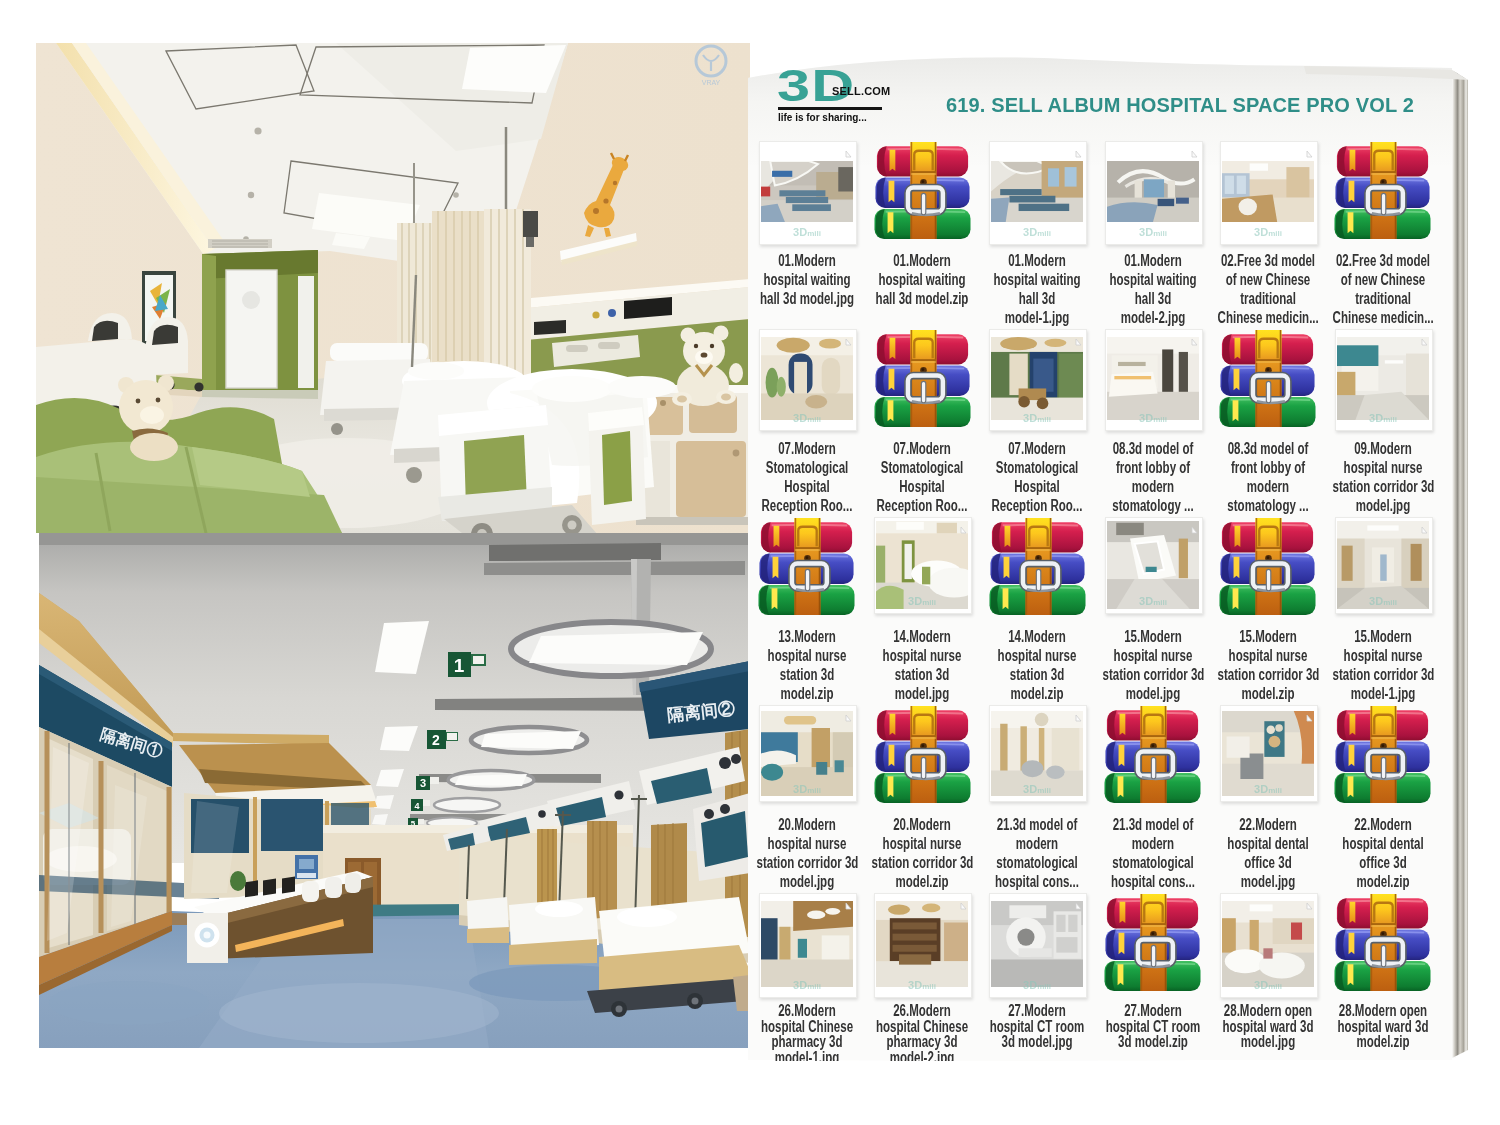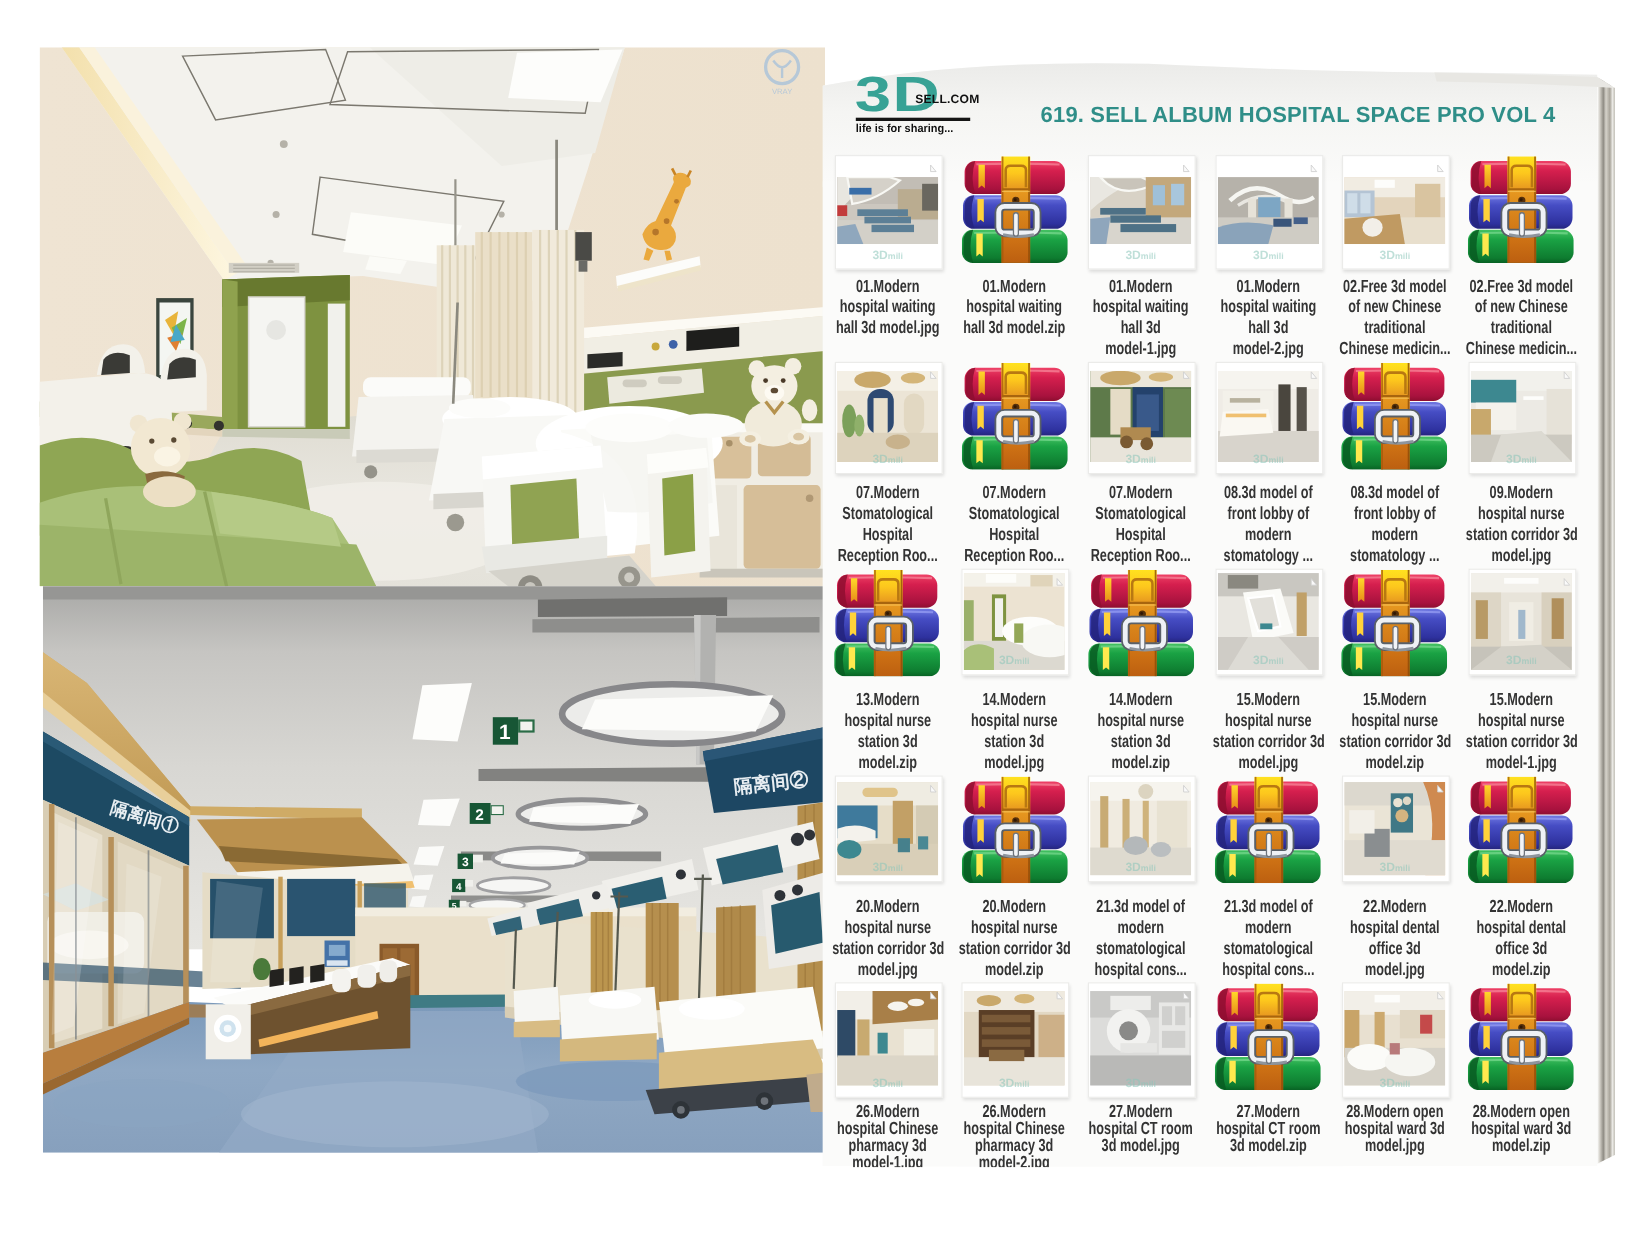--- a/index.html
+++ b/index.html
@@ -583,21 +583,21 @@
 </svg>
 </div>
 
 <div class="abs" style="left:777px;top:66px;width:200px;height:70px;">
  <div class="abs" style="left:0px;top:-6px;font-size:45px;font-weight:bold;color:#38a295;transform:scaleX(1.32);transform-origin:0 0;letter-spacing:1px;">3D</div>
  <div class="abs" style="left:55px;top:19px;font-size:11px;font-weight:bold;color:#101010;letter-spacing:0.2px;">SELL.COM</div>
  <div class="abs" style="left:1px;top:41px;width:104px;height:2.6px;background:#151515;"></div>
  <div class="abs" style="left:1px;top:45px;font-size:10.5px;font-weight:bold;color:#101010;white-space:nowrap;transform:scaleX(0.95);transform-origin:0 0;">life is for sharing...</div>
 </div>
 
-<div class="abs" style="left:900px;top:94px;width:560px;text-align:center;font-size:20px;font-weight:bold;color:#2f8e88;letter-spacing:0.15px;white-space:nowrap;">619. SELL ALBUM HOSPITAL SPACE PRO VOL 4</div>
+<div class="abs" style="left:900px;top:94px;width:560px;text-align:center;font-size:20px;font-weight:bold;color:#2f8e88;letter-spacing:0.15px;white-space:nowrap;">619. SELL ALBUM HOSPITAL SPACE PRO VOL 2</div>
 
 <div id="grid">
 
 <div class="abs" style="left:759px;top:141px;width:96px;height:102px;background:#fff;border:1px solid #ebebe9;box-shadow:1px 2px 3px rgba(0,0,0,0.12);">
         <div class="abs" style="left:1px;top:19px;width:92px;height:61px;overflow:hidden;"><svg width="92" height="61">
             <rect width="92" height="61" fill="#ccc7bf"></rect>
 <rect y="0" width="92" height="24.400000000000002" fill="#c2bdb5"></rect>
 <path d="M0 33.550000000000004 Q23.0 4.88 46.0 0 L0 0 Z" fill="#e8e6e0"></path>
 <path d="M13.799999999999999 24.400000000000002 Q36.800000000000004 20.740000000000002 57.04 3.0500000000000003 L47.84 0 L9.200000000000001 0 Z" fill="#d5d1c9" stroke="#f8f8f4" stroke-width="2"></path>
 <rect x="55.199999999999996" y="10.98" width="36.800000000000004" height="27.45" fill="#baac90"></rect>

